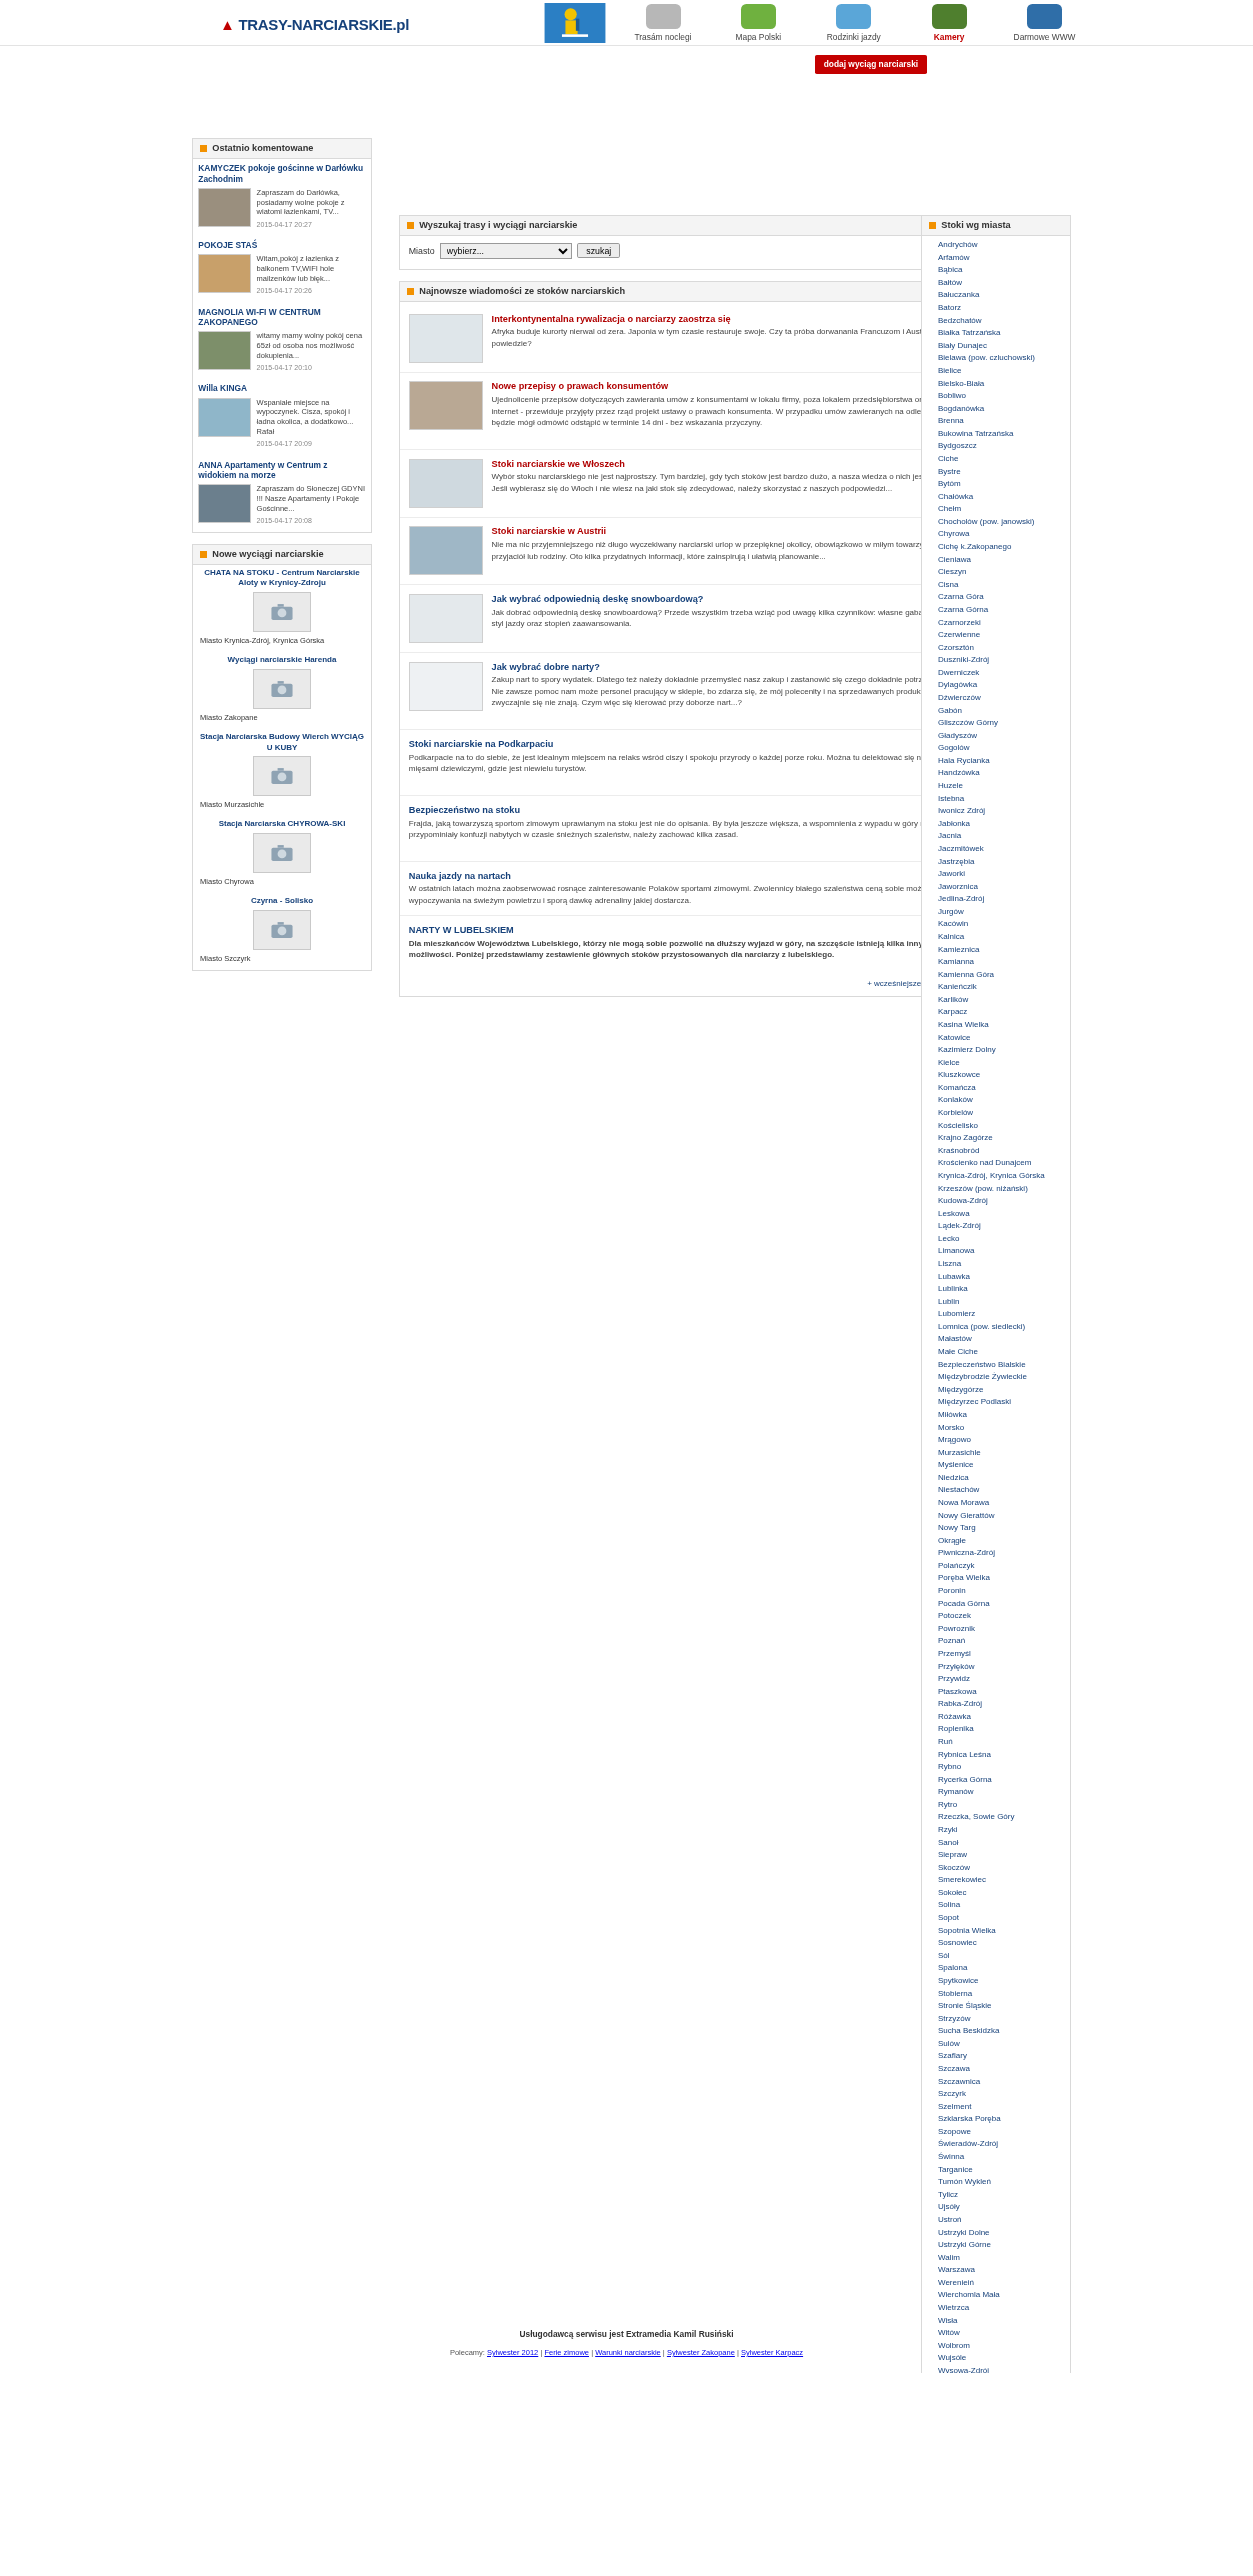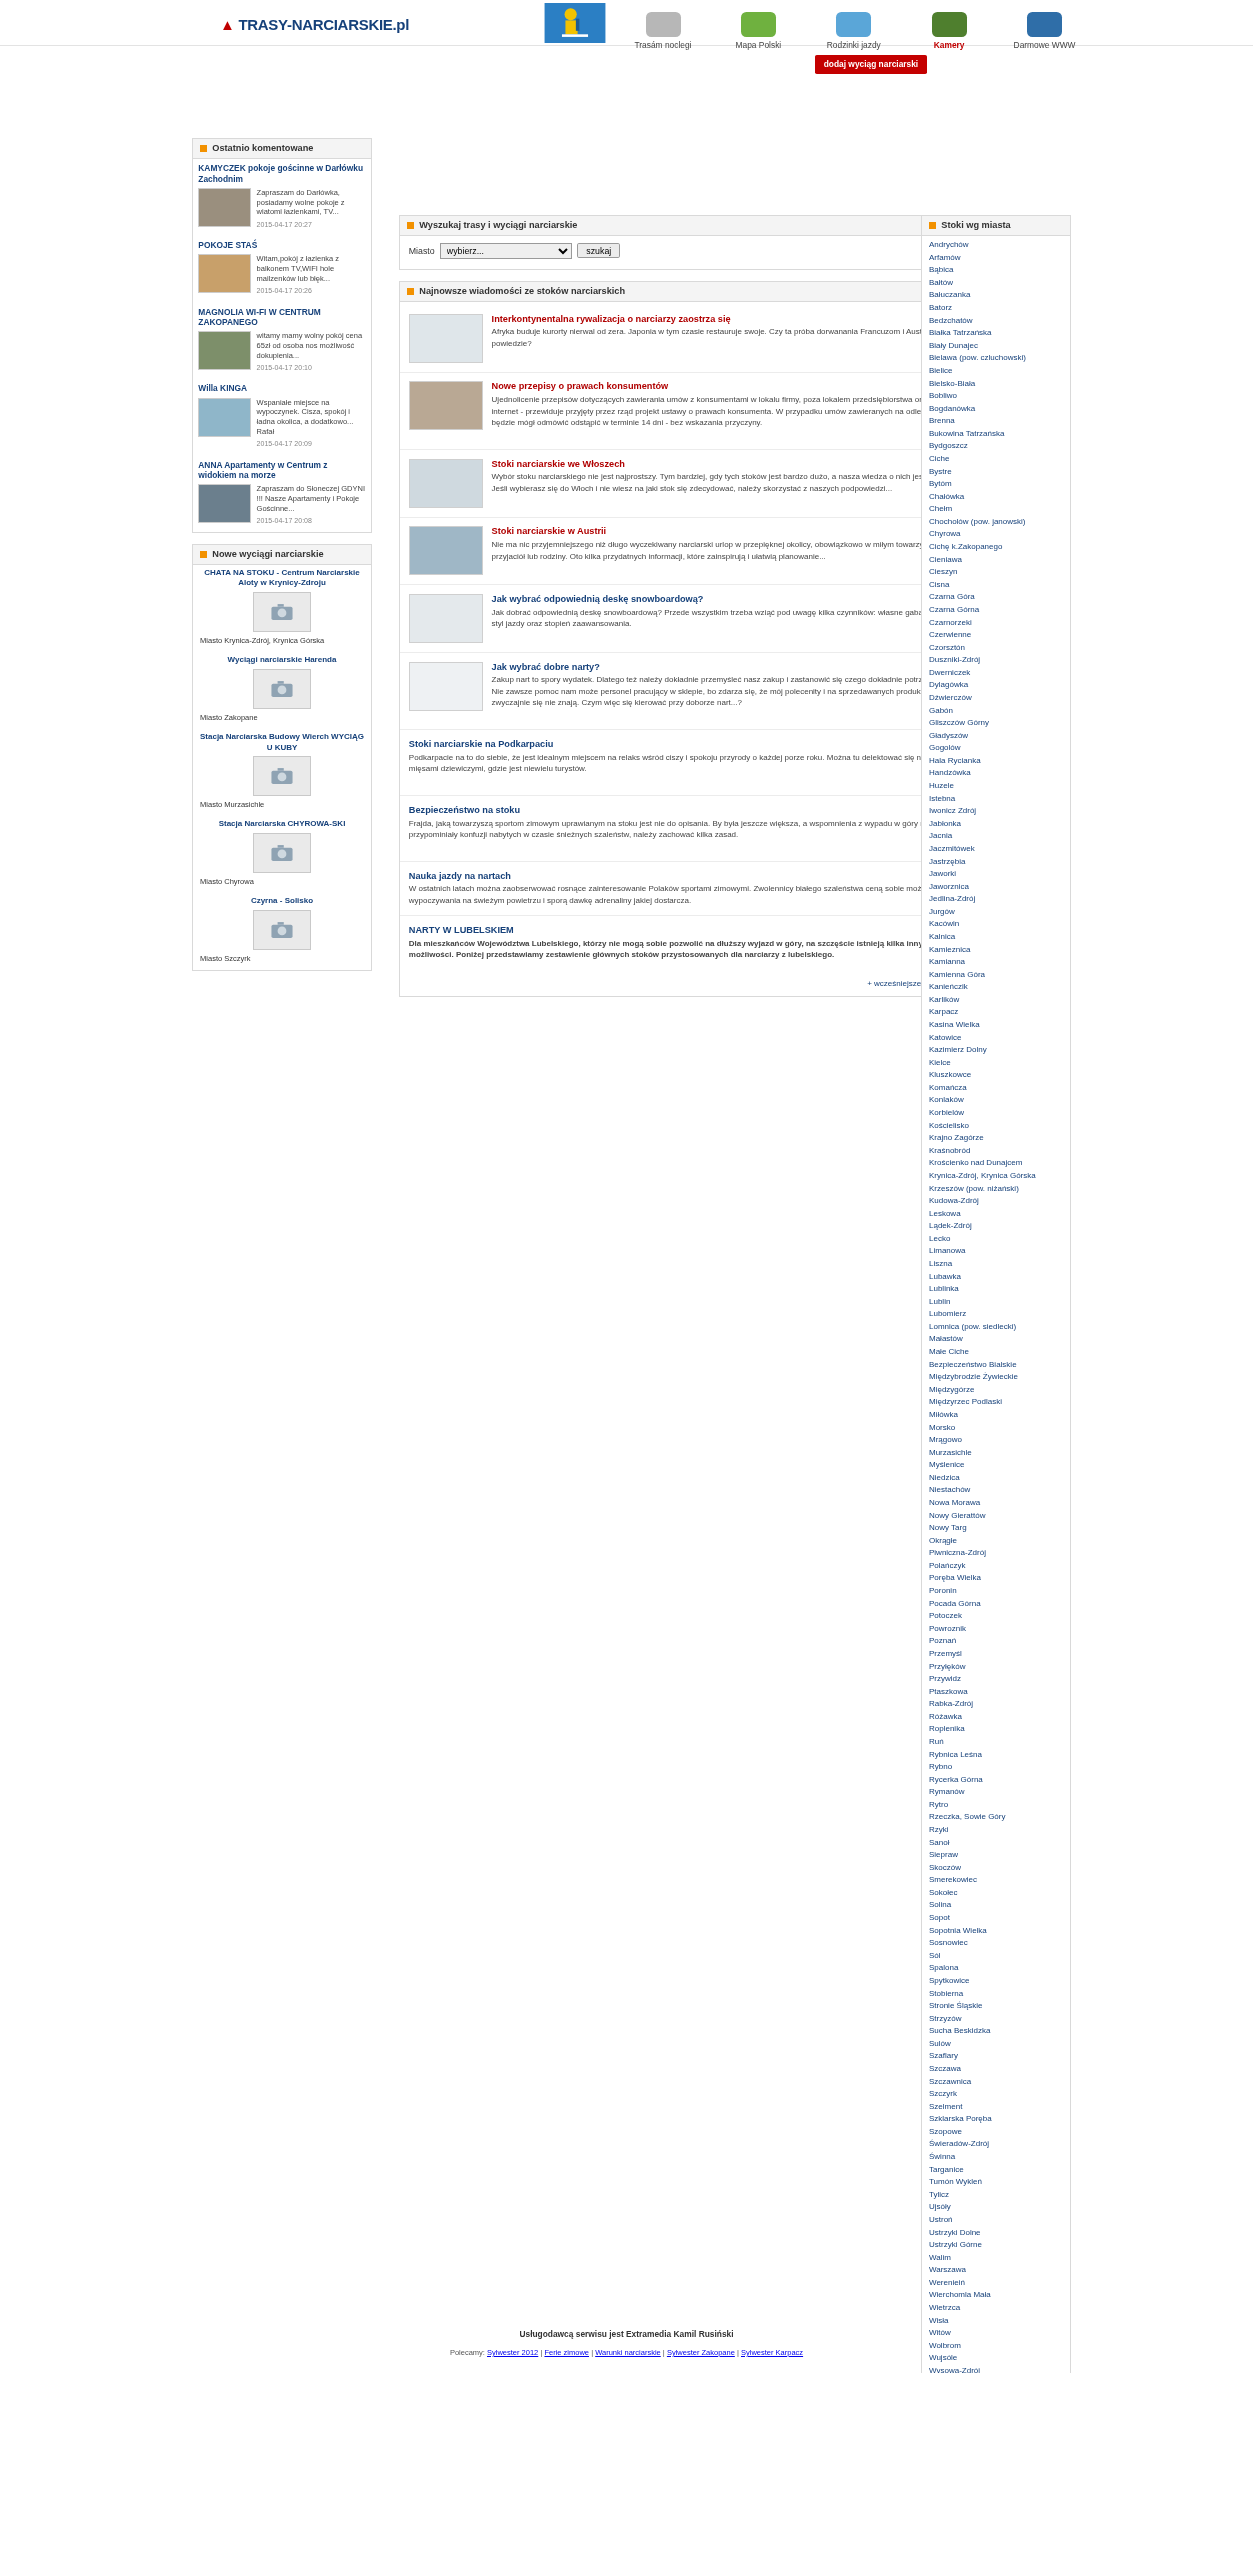--- a/index.html
+++ b/index.html
@@ -23,21 +23,21 @@
     position:absolute; left:220px; top:16px;
     font-size:15px; font-weight:bold; color:#16417a;
     letter-spacing:-0.3px;
   }
   .logo .mark { color:#c00000; font-size:15px; }
   .logo .tld { color:#16417a; font-weight:bold; }
   .skier {
     position:absolute; left:544px; top:2.6px; width:62px; height:40px;
   }
   .hdr-icons {
-    position:absolute; left:625px; top:12px;
+    position:absolute; left:625px; top:4px;
     display:flex; gap:19.4px;
   }
   .hdr-item { width:76px; text-align:center; }
   .hdr-item .ic {
     width:35px; height:25px; margin:0 auto 1.8px auto; border-radius:5.3px;
     display:block;
   }
   .hdr-item .lbl { font-size:8.4px; color:#444; }
   .hdr-item.active .lbl { color:#c00000; font-weight:bold; }
 
@@ -98,21 +98,21 @@
   .news-thumb { width:74px; height:49px; flex:none; border:0.9px solid #cfcfcf; }
   .news-body { flex:1; }
   .news-h { color:#b00000; font-weight:bold; font-size:9.2px; margin-bottom:2.6px; }
   .news-h.blue { color:#16417a; }
   .news-p { font-size:8px; color:#444; line-height:1.45; }
   .news-more { text-align:right; font-size:7px; color:#888; margin-top:3.5px; }
   .news-more .tag { background:#f29100; color:#fff; padding:0 2.6px; margin-left:3.5px; }
   .mid-foot { text-align:right; font-size:8px; color:#16417a; padding:8.8px; }
 
   
-  .city-list { padding:3.5px 0 5.3px 0; }
+  .city-list { padding:3.5px 0 5.3px 0;margin-left:9px; }
   .city-list a {
     display:block; color:#16417a; font-size:8px; text-decoration:none;
     padding:0.9px 7px; line-height:1.35;
   }
 
   
   .footer1 { text-align:center; font-size:8.4px; font-weight:bold; color:#333; padding-top:14px; }
   .footer2 { text-align:center; font-size:7.5px; color:#16417a; padding:8.8px 0 16px 0; }
   .footer2 span { color:#555; }
 </style>

